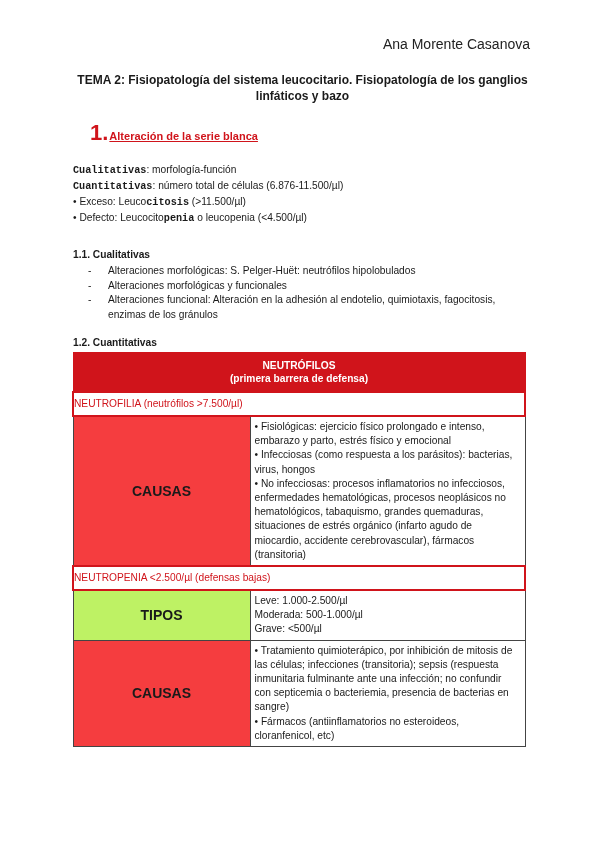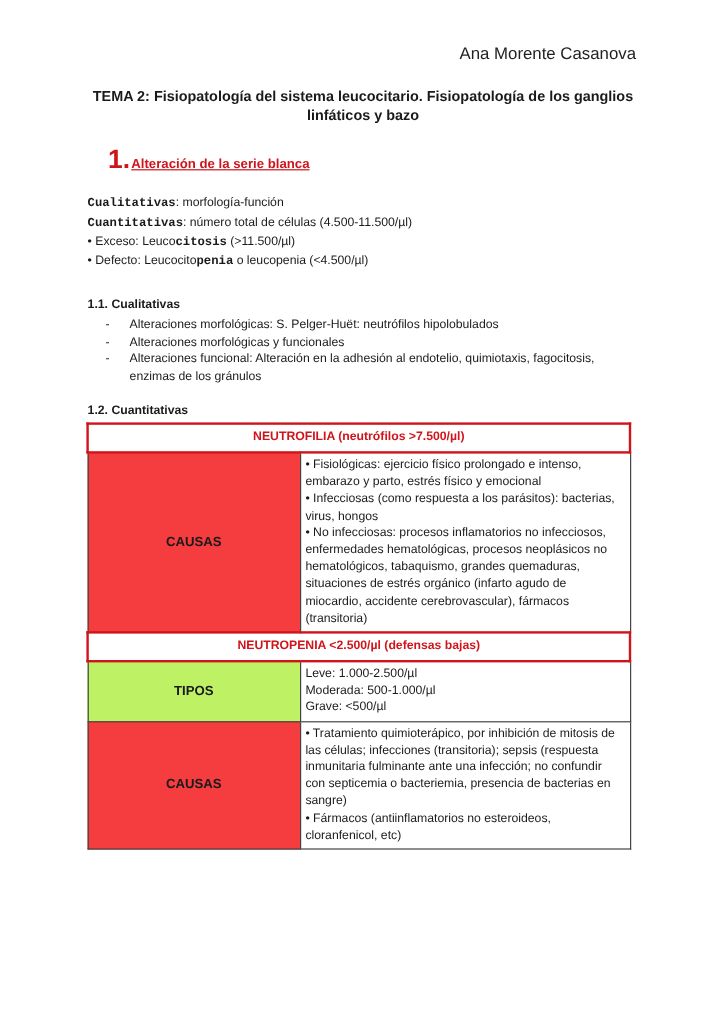--- a/index.html
+++ b/index.html
@@ -14,55 +14,61 @@
   .intro { position:absolute; top:162px; left:73px; font-size:10.2px; line-height:15px; }
   .intro b { font-weight:bold;font-family:Liberation Mono, monospace; }
   .h2 { position:absolute; left:73px; font-size:10.2px; font-weight:bold; }
   .list { position:absolute; top:264px; left:88px; font-size:10.2px; line-height:14.7px; margin:0; padding:0; list-style:none; width:430px; }
   .list li { position:relative; padding-left:20px; }
   .list li .dash { position:absolute; left:0; top:0; }
   table.nt { position:absolute; top:352px; left:72px; width:454px; border-collapse:collapse;
              font-size:10.2px; line-height:14.2px; }
   table.nt td { border:1.5px solid #444; padding:0; vertical-align:middle; }
   .hdr { background:#d0141b; color:#fff; font-weight:bold; text-align:center; height:38px; border:1.5px solid #d0141b !important; line-height:13px; }
-  .sub { background:#fff; color:#d0141b; font-weight:bold; text-align:center; height:22px; border:2px solid #d0141b !important; }
-  .lc { width:176px; background:#f53d3f; text-align:center; font-weight:bold; font-size:11px; }
+  .sub { background:#fff; color:#d0141b; font-weight:normal; height:22px; border:2px solid #d0141b !important; }
+  .lc { width:176px; background:#f53d3f; text-align:center; font-weight:bold; font-size:14px; }
   .lc.pale { background:#bef264; }
   .rc { padding:3px 4px 3px 4px !important; vertical-align:top !important; }
 </style>
 </head>
 <body>
 
 <div class="author">Ana Morente Casanova</div>
 
 <div class="title">TEMA 2: Fisiopatología del sistema leucocitario. Fisiopatología de los ganglios linfáticos y bazo</div>
 
 <div class="sec1">
   <span class="num">1.</span>
   <span class="lbl">Alteración de la serie blanca</span>
 </div>
 
 <div class="intro">
   <div><b>Cualitativas</b><span>: morfología-función</span></div>
-  <div><b>Cuantitativas</b><span>: número total de células (4.500-11.500/µl)</span></div>
+  <div><b>Cuantitativas</b><span>: número total de células (6.876-11.500/µl)</span></div>
   <div><span>• Exceso: Leuco</span><b>citosis</b><span> (&gt;11.500/µl)</span></div>
   <div><span>• Defecto: Leucocito</span><b>penia</b><span> o leucopenia (&lt;4.500/µl)</span></div>
 </div>
 
 <div class="h2" style="top:249px;">1.1. Cualitativas</div>
 <ul class="list">
   <li><span class="dash">-</span><span>Alteraciones morfológicas: S. Pelger-Huët: neutrófilos hipolobulados</span></li>
   <li><span class="dash">-</span><span>Alteraciones morfológicas y funcionales</span></li>
   <li><span class="dash">-</span><span>Alteraciones funcional: Alteración en la adhesión al endotelio, quimiotaxis, fagocitosis, enzimas de los gránulos</span></li>
 </ul>
 
 <div class="h2" style="top:337px;">1.2. Cuantitativas</div>
 
 <table class="nt">
   <tbody>
+      <tr>
+    <td class="hdr" colspan="2">
+      <div>NEUTRÓFILOS</div>
+      <div>(primera barrera de defensa)</div>
+    </td>
+  </tr>
   <tr>
     <td class="sub" colspan="2">NEUTROFILIA (neutrófilos &gt;7.500/µl)</td>
   </tr>
   <tr>
     <td class="lc">CAUSAS</td>
     <td class="rc">
       <div>• Fisiológicas: ejercicio físico prolongado e intenso, embarazo y parto, estrés físico y emocional</div>
       <div>• Infecciosas (como respuesta a los parásitos): bacterias, virus, hongos</div>
       <div>• No infecciosas: procesos inflamatorios no infecciosos, enfermedades hematológicas, procesos neoplásicos no hematológicos, tabaquismo, grandes quemaduras, situaciones de estrés orgánico (infarto agudo de miocardio, accidente cerebrovascular), fármacos (transitoria)</div>
     </td>

